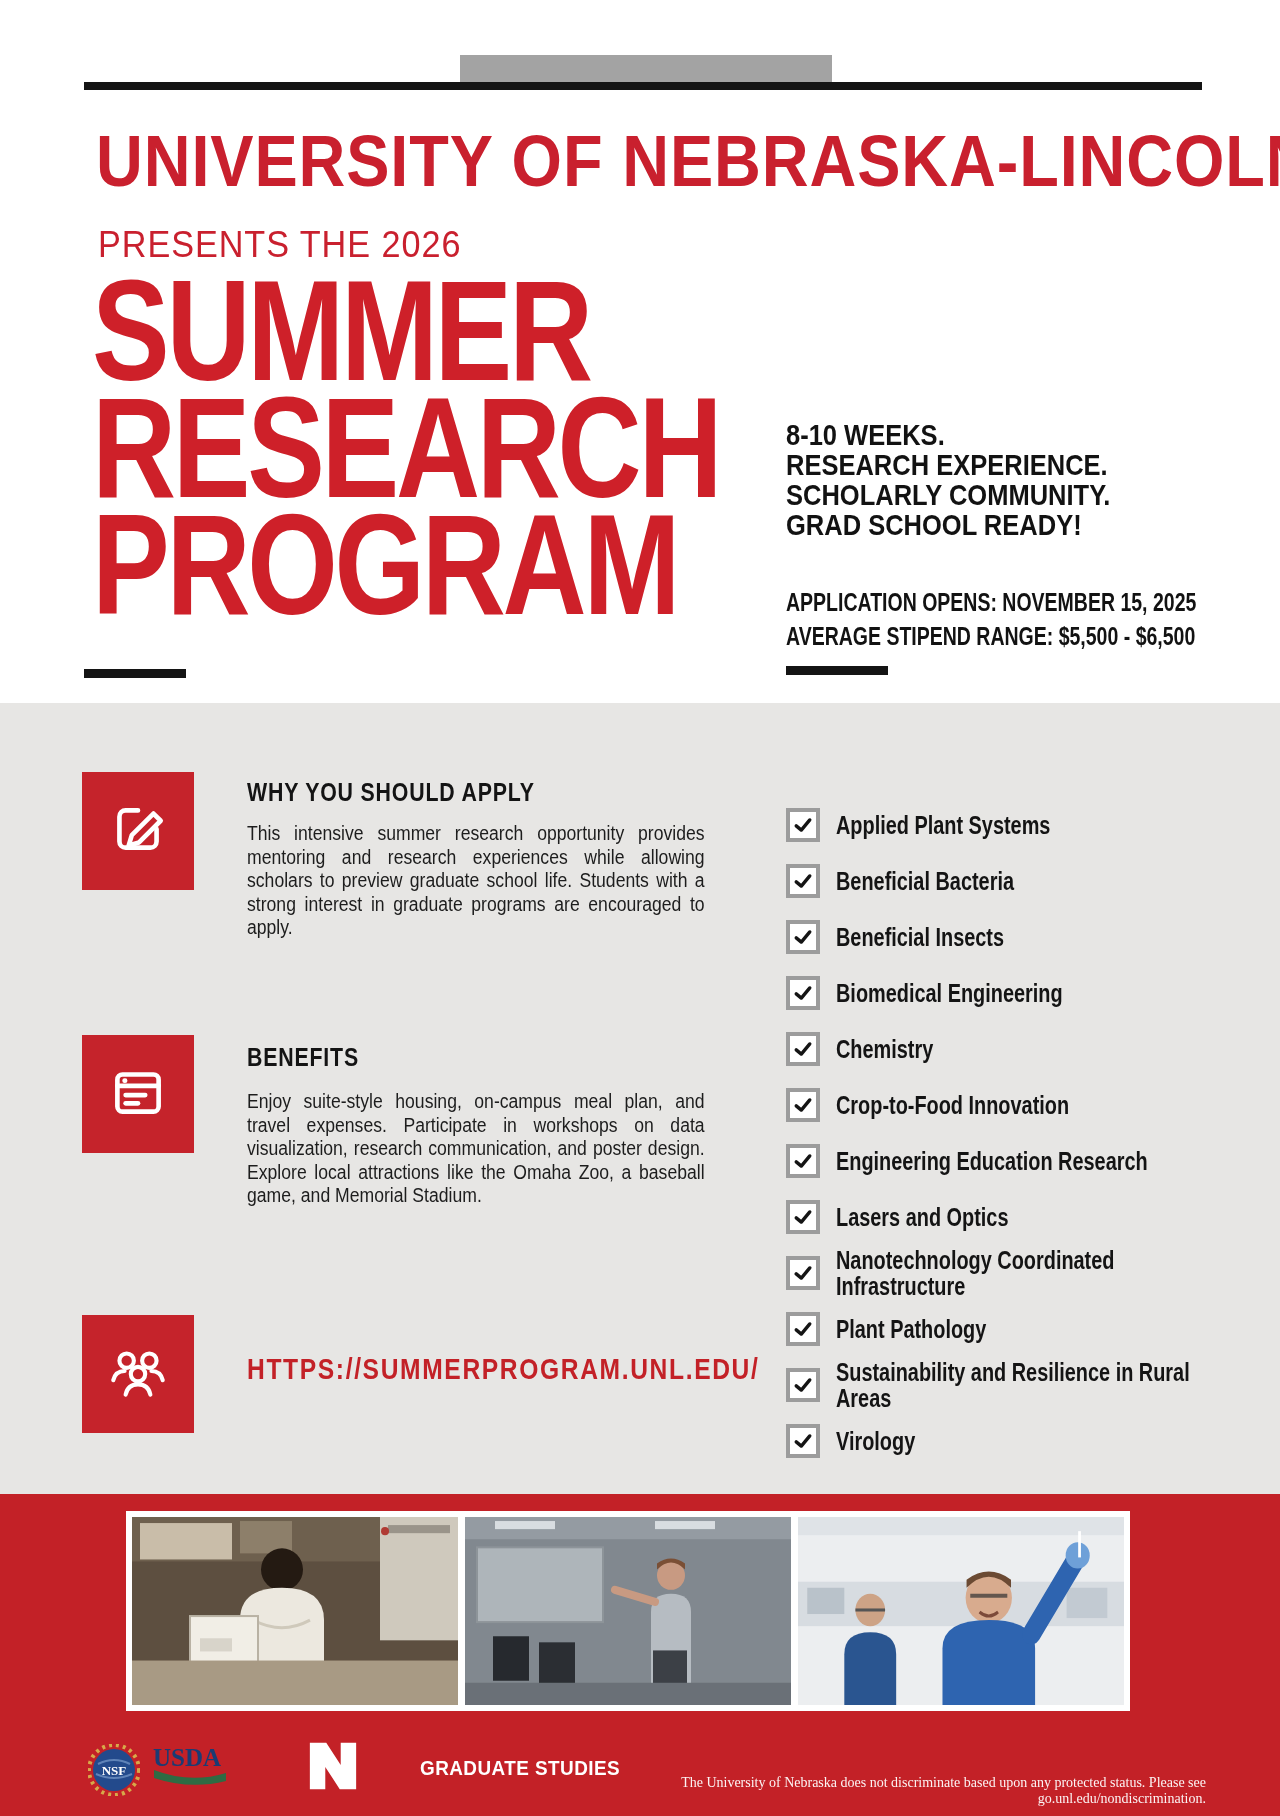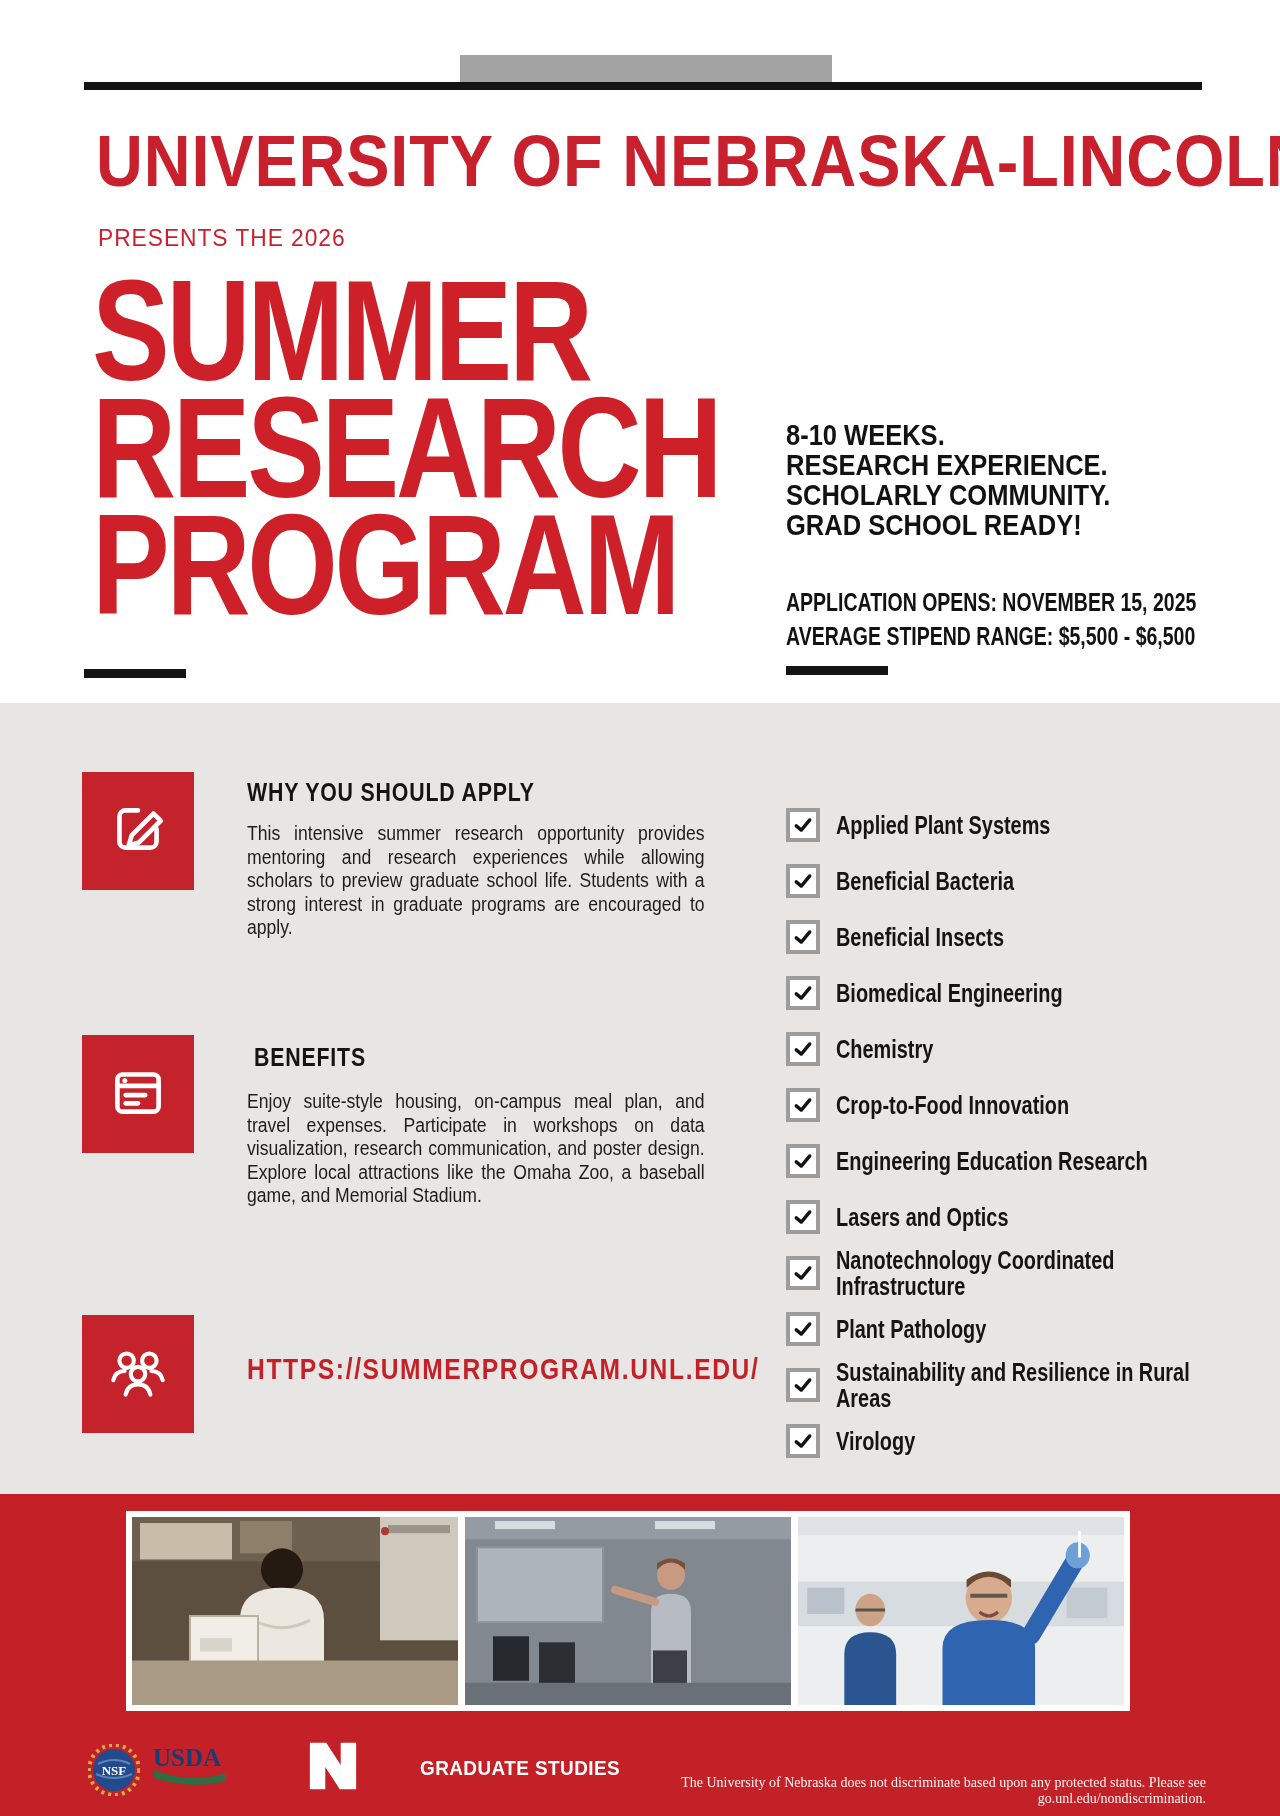--- a/index.html
+++ b/index.html
@@ -8,21 +8,21 @@
 
   .cond { display:inline-block; transform-origin:0 50%; white-space:nowrap; }
 
   .top-tab { position:absolute; left:460px; top:55px; width:372px; height:30px; background:#a3a3a3; }
   .top-bar { position:absolute; left:84px; top:82px; width:1118px; height:8px; background:#141414; }
 
   .university { position:absolute; left:96px; top:120px; color:#c9202e; font-weight:700;
                 font-size:72px; letter-spacing:1px; }
   .university .cond { transform:scaleX(.9); }
   .presents { position:absolute; left:98px; top:224px; color:#c9202e; font-weight:400;
-              font-size:24px; letter-spacing:1px; }
+              font-size:36px; letter-spacing:1px; }
   .presents .cond { transform:scaleX(.95); }
 
   .big-title { position:absolute; left:92px; top:272px; color:#ce2029; font-weight:700;
                font-size:142px; line-height:117px; letter-spacing:-4px; }
   .big-title .cond { transform:scaleX(.82); }
 
   .highlights { position:absolute; left:786px; top:420px; color:#121212; font-weight:700;
                 font-size:30px; line-height:30px; }
   .highlights .cond { transform:scaleX(.85); }
 
@@ -124,21 +124,21 @@
     <span>
       <svg viewBox="0 0 64 64" fill="none" stroke="#ffffff" stroke-width="4.5" stroke-linecap="round" stroke-linejoin="round">
         <rect x="12" y="15" width="40" height="36" rx="5"></rect>
         <path d="M12 26 H52"></path>
         <path d="M19 21 h0.5"></path>
         <path d="M20 35 h19"></path>
         <path d="M20 43 h12"></path>
       </svg>
     </span>
   </div>
-  <div class="feat-head" style="top:1042px;margin-left:7px;"><span class="cond">BENEFITS</span></div>
+  <div class="feat-head" style="top:1042px;"><span class="cond">BENEFITS</span></div>
   <div class="feat-body" style="top:1090px;">Enjoy suite-style housing, on-campus meal plan, and travel expenses. Participate in workshops on data visualization, research communication, and poster design. Explore local attractions like the Omaha Zoo, a baseball game, and Memorial Stadium.</div>
 
   <div class="icon-box" style="top:1315px;">
     <span>
       <svg viewBox="0 0 64 64" fill="none" stroke="#ffffff" stroke-width="4" stroke-linecap="round" stroke-linejoin="round">
         <circle cx="21" cy="21" r="7"></circle>
         <circle cx="43" cy="21" r="7"></circle>
         <circle cx="32" cy="34" r="7"></circle>
         <path d="M8 40 q2 -9 11 -9"></path>
         <path d="M56 40 q-2 -9 -11 -9"></path>

